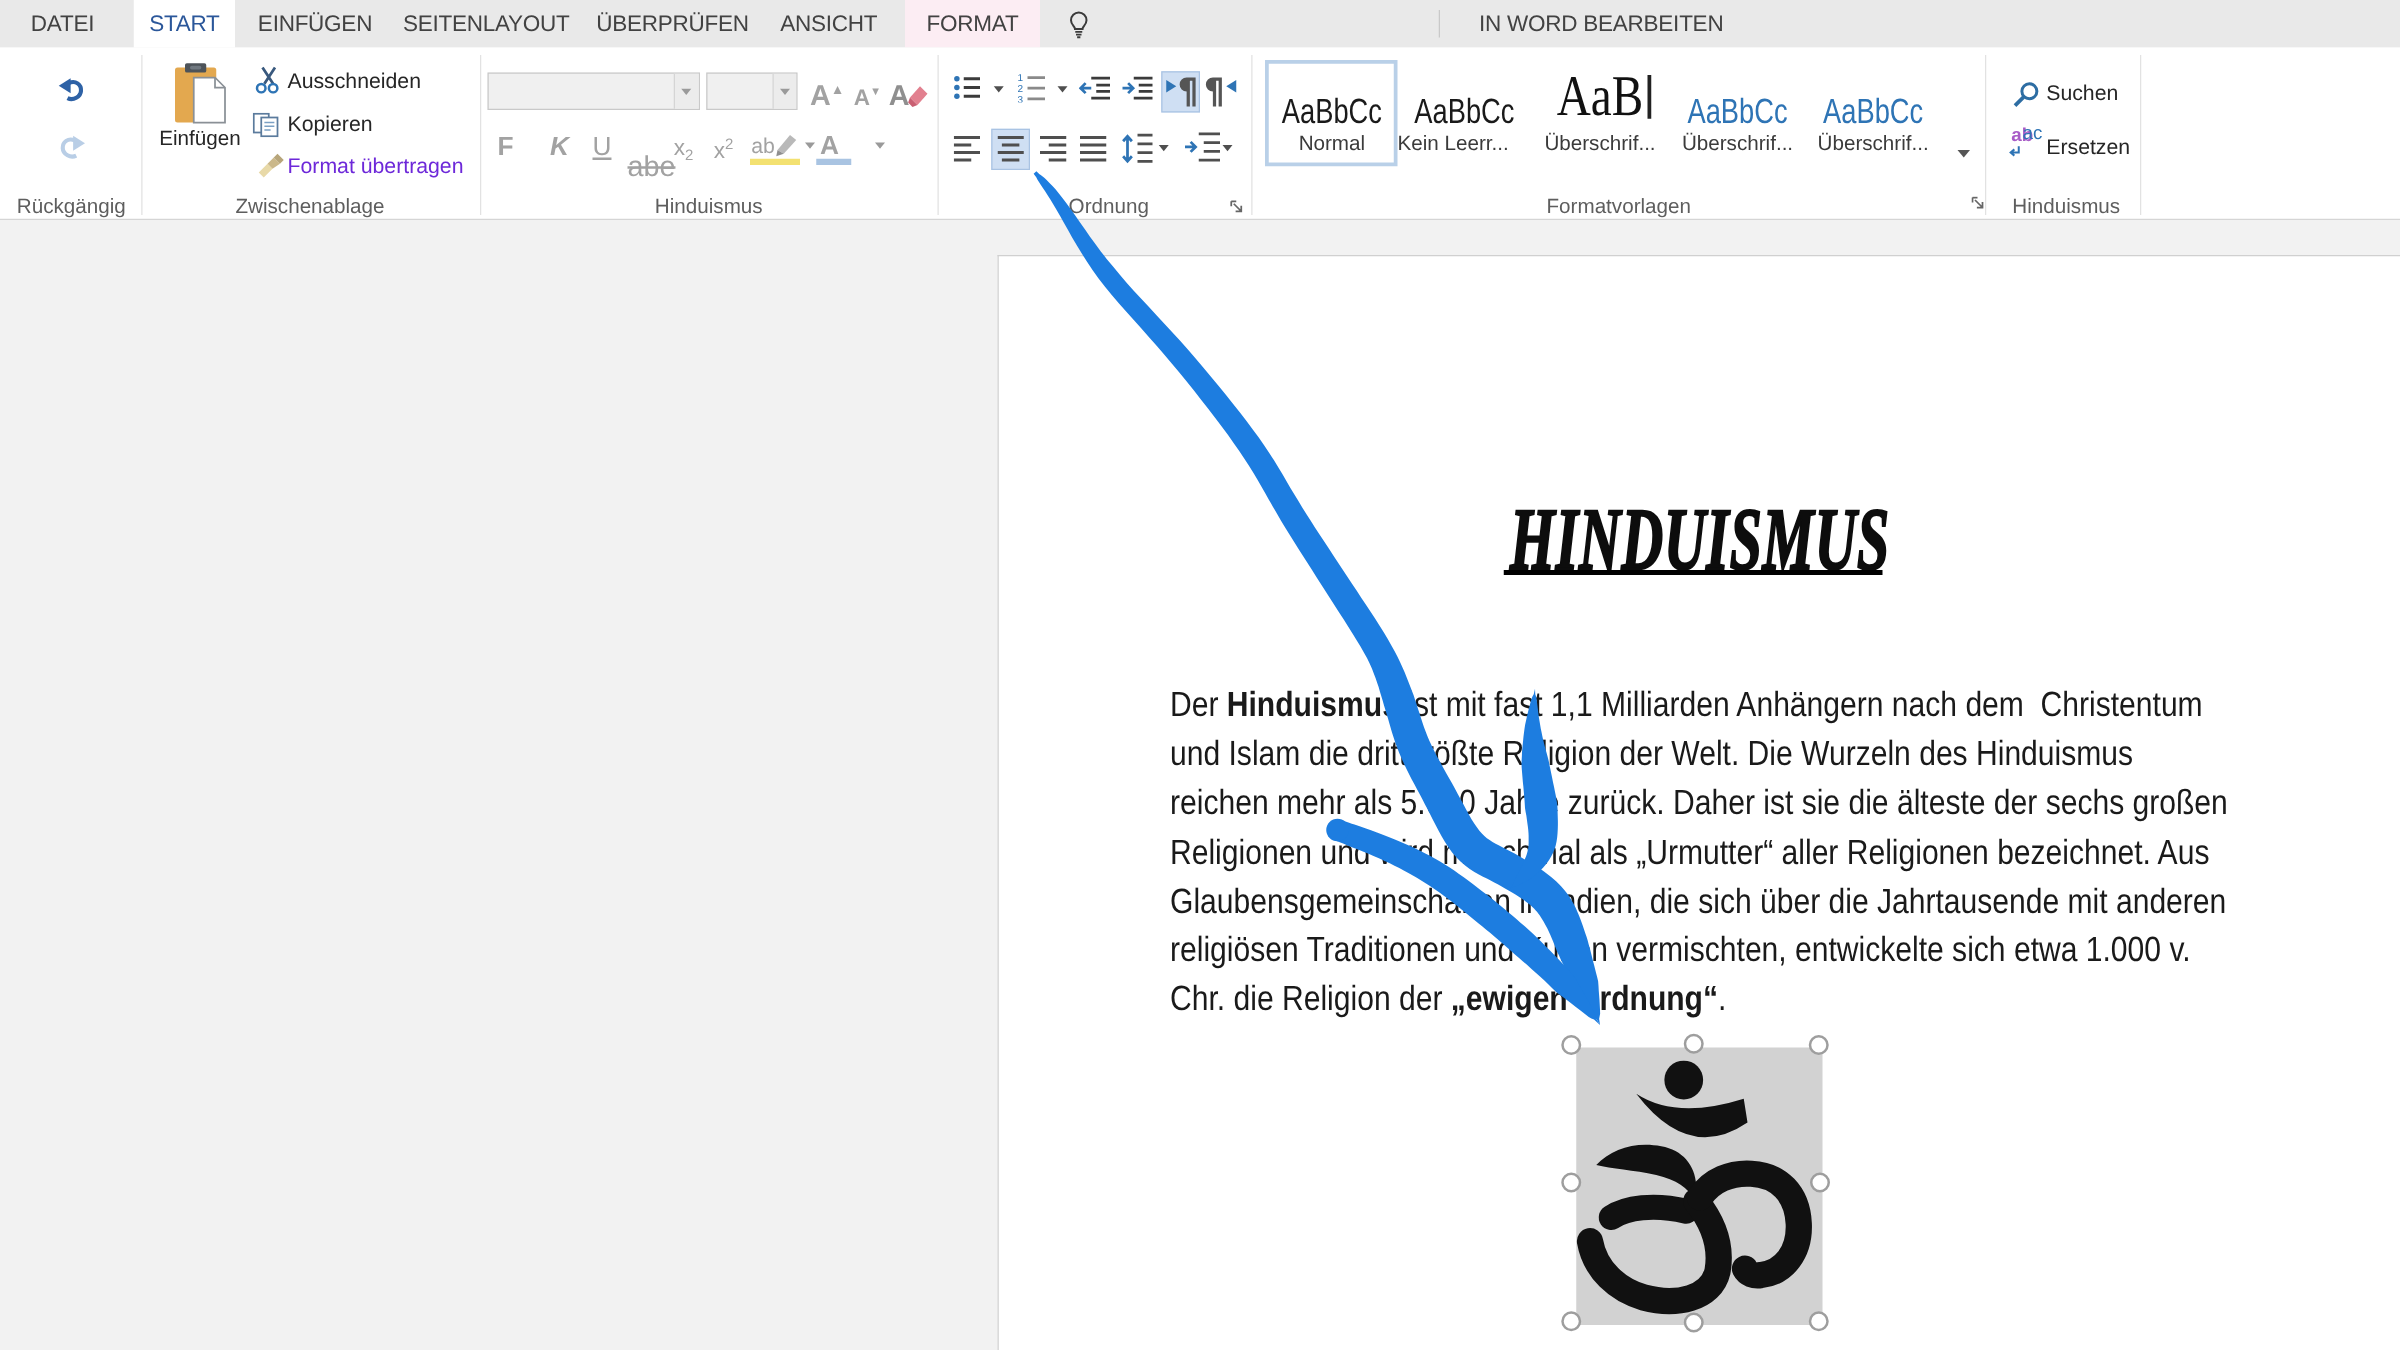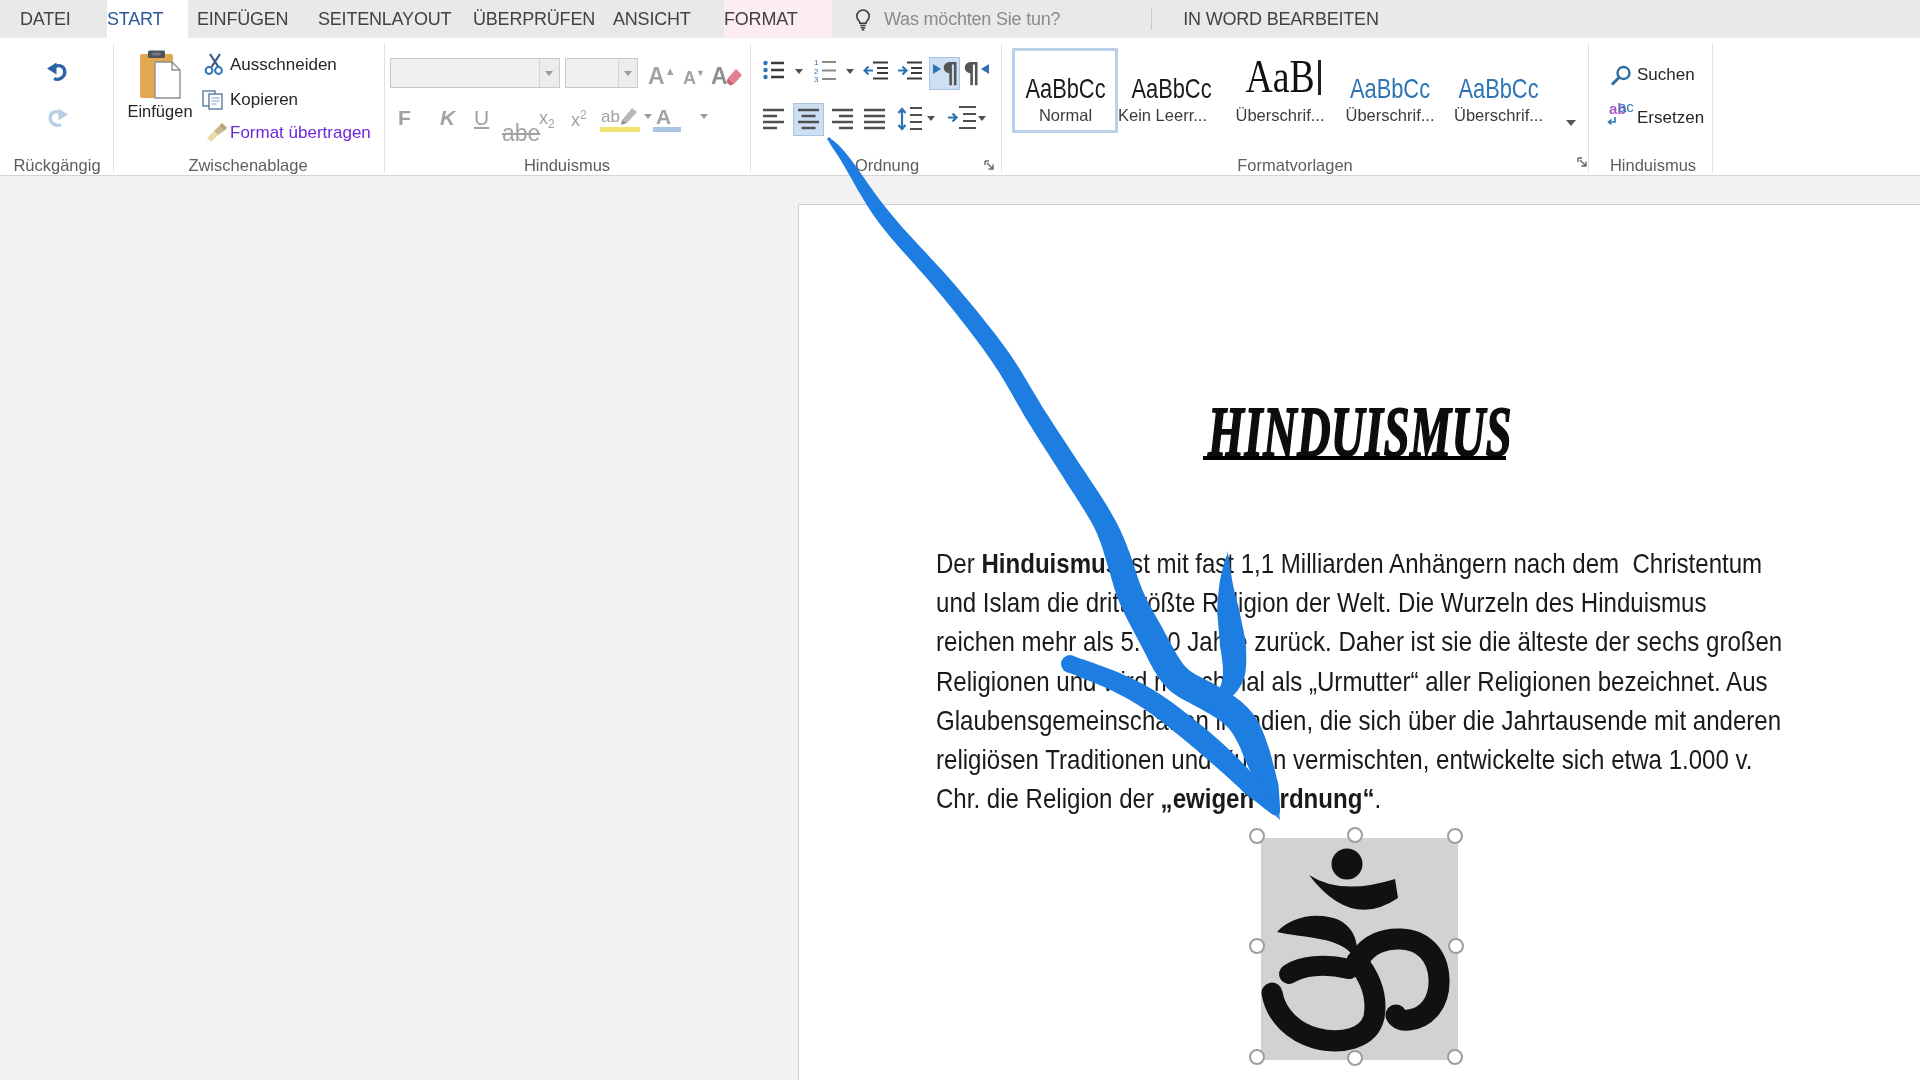--- a/index.html
+++ b/index.html
@@ -1,20 +1,20 @@
 <!DOCTYPE html>
 <html><head><meta charset="utf-8">
 <style>
 *{margin:0;padding:0;box-sizing:border-box}
 html,body{width:1920px;height:1080px;overflow:hidden}
 body{font-family:"Liberation Sans",sans-serif;position:relative;background:#f2f2f2}
 .abs{position:absolute}
 
 #tabbar{left:0;top:0;width:1920px;height:38px;background:#e9e9e9}
-.tab{position:absolute;top:0;height:38px;line-height:38px;font-size:18px;color:#424242;letter-spacing:-0.2px}
+.tab{position:absolute;top:0;height:38px;line-height:38px;font-size:18px;color:#424242;text-align:center;letter-spacing:-0.2px}
 
 #ribbon{left:0;top:38px;width:1920px;height:138px;background:#fff;border-bottom:1px solid #d5d5d5}
 .gsep{position:absolute;top:6px;width:1px;height:128px;background:#e2e2e2}
 .glabel{position:absolute;top:118px;height:20px;font-size:16.5px;color:#5e5e5e;text-align:center;width:200px}
 
 #canvas{left:0;top:176px;width:1920px;height:904px;background:#f2f2f2}
 #page{position:absolute;left:798px;top:28px;width:1122px;height:876px;background:#fff;border-left:1px solid #d0d0d0;border-top:1px solid #d0d0d0}
 #title{position:absolute;left:1070px;top:392px;width:580px;text-align:center;font-family:"Liberation Serif",serif;font-weight:bold;font-style:italic;font-size:71px;color:#0d0d0d;-webkit-text-stroke:1.9px #0d0d0d;transform:scaleX(.65);transform-origin:center;letter-spacing:1px}
 #titleu{position:absolute;left:1203px;top:456px;width:303px;height:3.5px;background:#000}
 #bodytext{position:absolute;left:936px;top:544px;width:890px;font-size:28px;line-height:39.2px;color:#1a1a1a;letter-spacing:0px;white-space:nowrap;transform:scaleX(.859);transform-origin:0 0}
@@ -27,21 +27,20 @@
 </style></head>
 <body>
 <div class="abs" id="tabbar">
   <div class="tab" style="left:20px;width:60px">DATEI</div>
   <div class="tab" style="left:107px;width:81px;background:#fff;color:#2b579a">START</div>
   <div class="tab" style="left:197px;width:110px">EINFÜGEN</div>
   <div class="tab" style="left:318px;width:142px">SEITENLAYOUT</div>
   <div class="tab" style="left:473px;width:130px">ÜBERPRÜFEN</div>
   <div class="tab" style="left:613px;width:100px">ANSICHT</div>
   <div class="tab" style="left:724px;width:108px;background:#fcedf3">FORMAT</div>
-  <div class="tab" style="left:884px;width:220px;color:#8a8a8a;text-align:left">Was möchten Sie tun?</div>
   <div style="position:absolute;left:1151px;top:8px;width:1px;height:22px;background:#c9c9c9"></div>
   <div class="tab" style="left:1166px;width:230px;text-align:center">IN WORD BEARBEITEN</div>
   <svg style="position:absolute;left:853px;top:8px" width="20" height="24" viewBox="0 0 20 24">
       <path d="M10 2a6.2 6.2 0 0 0-6.2 6.2c0 2.2 1.1 3.5 2 4.6.7.8 1.2 1.5 1.2 2.5h6c0-1 .5-1.7 1.2-2.5.9-1.1 2-2.4 2-4.6A6.2 6.2 0 0 0 10 2z" fill="none" stroke="#3b3b3b" stroke-width="1.6"></path>
       <path d="M7.2 17.5h5.6M7.8 19.7h4.4M8.7 21.8h2.6" stroke="#3b3b3b" stroke-width="1.5"></path>
     </svg>
 </div>
 
 <div class="abs" id="ribbon">
   <div class="gsep" style="left:113px"></div>

